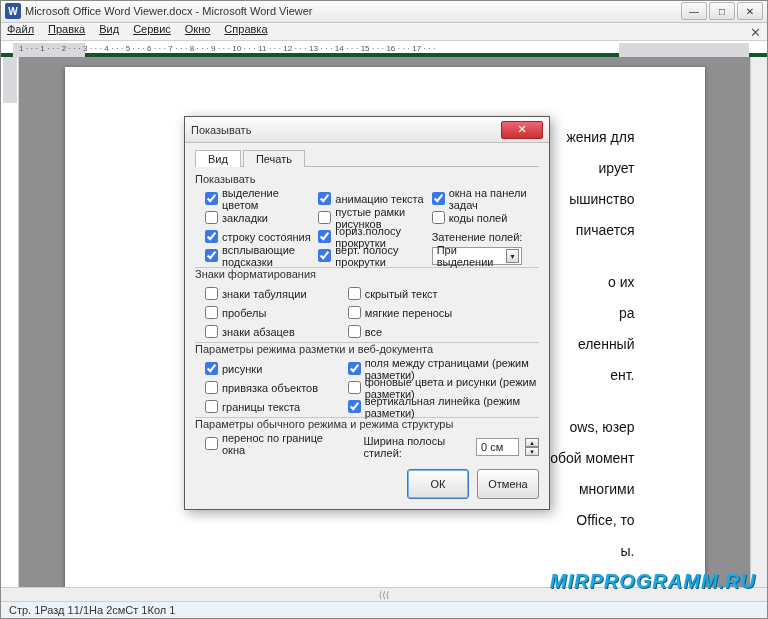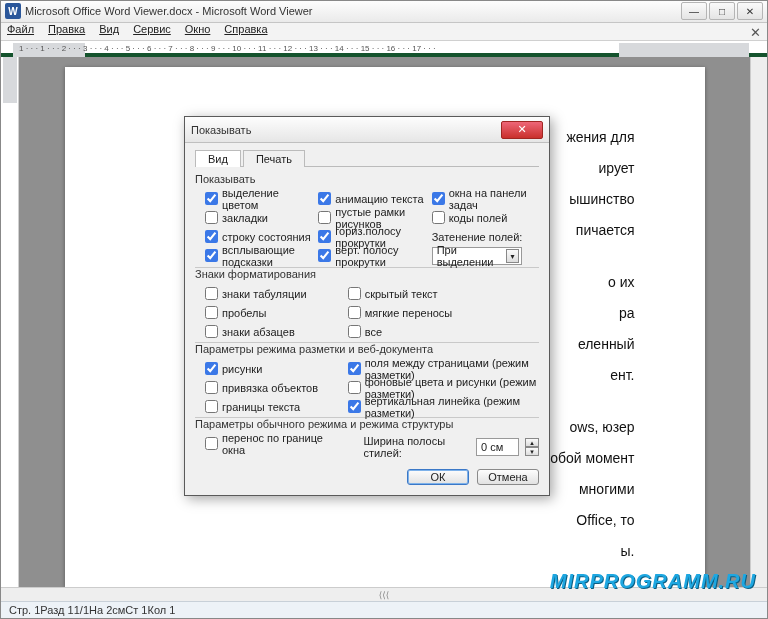--- a/index.html
+++ b/index.html
@@ -48,21 +48,21 @@
 .chk input { width: 13px; height: 13px; accent-color: #3b78e7; }
 .sel-wrap{display:flex;align-items:center;gap:4px;}
 .selbox { border: 1px solid #999; background: #fff; height: 18px; width: 90px; font-size: 11px; display:flex;align-items:center;justify-content:space-between;padding:0 2px 0 4px;}
 .selbox .arrow{width:14px;height:14px;border:1px solid #888;background:linear-gradient(#fafafa,#ddd);display:flex;align-items:center;justify-content:center;font-size:8px;}
 .spin{display:flex;align-items:center;gap:6px;margin-left:10px;}
 .spin .label{font-size:11px;}
 .spin .inp{border:1px solid #999;background:#fff;width:48px;height:18px;font-size:11px;padding:0 4px;display:flex;align-items:center;}
 .spin .arrows{display:flex;flex-direction:column;}
 .spin .arrows div{width:14px;height:9px;border:1px solid #888;background:linear-gradient(#fafafa,#ddd);font-size:7px;display:flex;align-items:center;justify-content:center;}
 .dlgbtns { display: flex; justify-content: flex-end; gap: 8px; margin-top: 10px; }
-.btn { min-width: 62px; height: 16px; border: 1px solid #8a8a8a; background: linear-gradient(#fdfdfd,#e2e2e2); border-radius: 3px; font-size: 11px; display:flex;align-items:center;justify-content:center;}
+.btn { min-width: 62px; height: 30px; border: 1px solid #8a8a8a; background: linear-gradient(#fdfdfd,#e2e2e2); border-radius: 3px; font-size: 11px; display:flex;align-items:center;justify-content:center;}
 .btn.primary { border-color:#3b78c7; box-shadow:0 0 0 1px #7eb2ea inset;}
 .watermark{position:absolute;right:12px;bottom:26px;font-weight:bold;font-size:20px;font-style:italic;color:#1ea7e1;text-shadow:1px 1px 0 #0b5e82;letter-spacing:1px;pointer-events:none;}
 </style>
 </head>
 <body>
 
 <div class="window">
   <div class="titlebar">
     <div class="appicon">W</div>
     <div class="title">Microsoft Office Word Viewer.docx - Microsoft Word Viewer</div>

